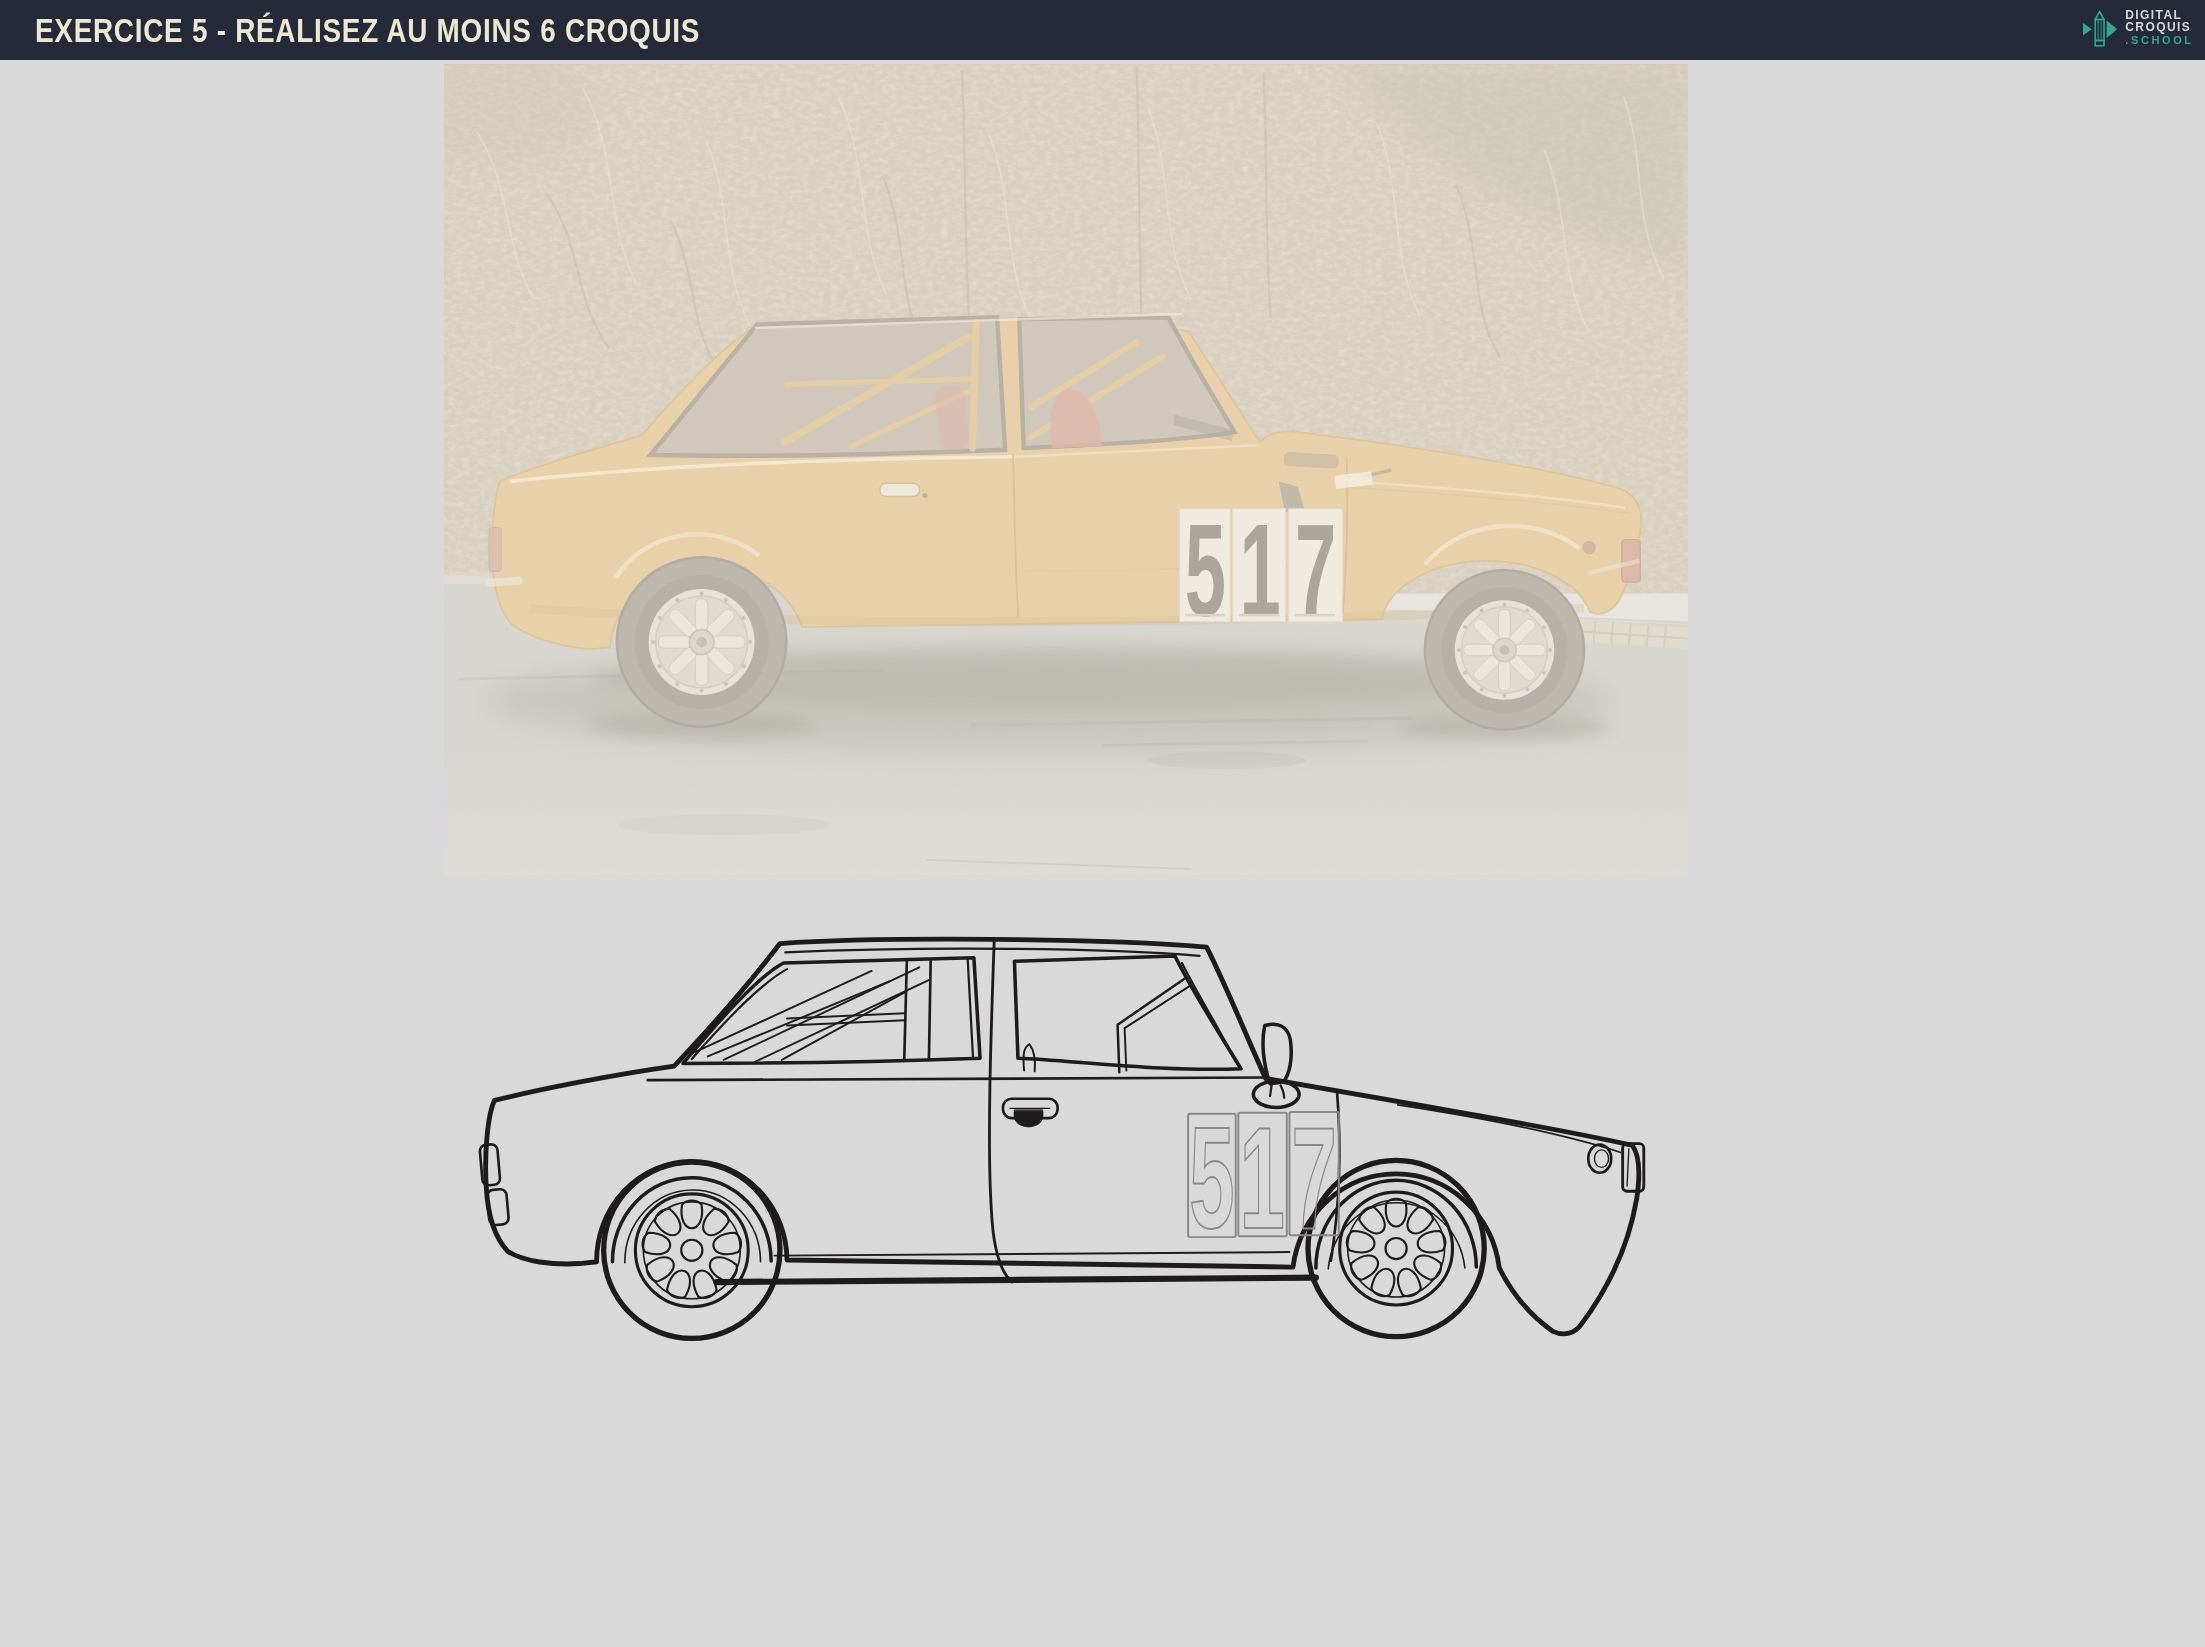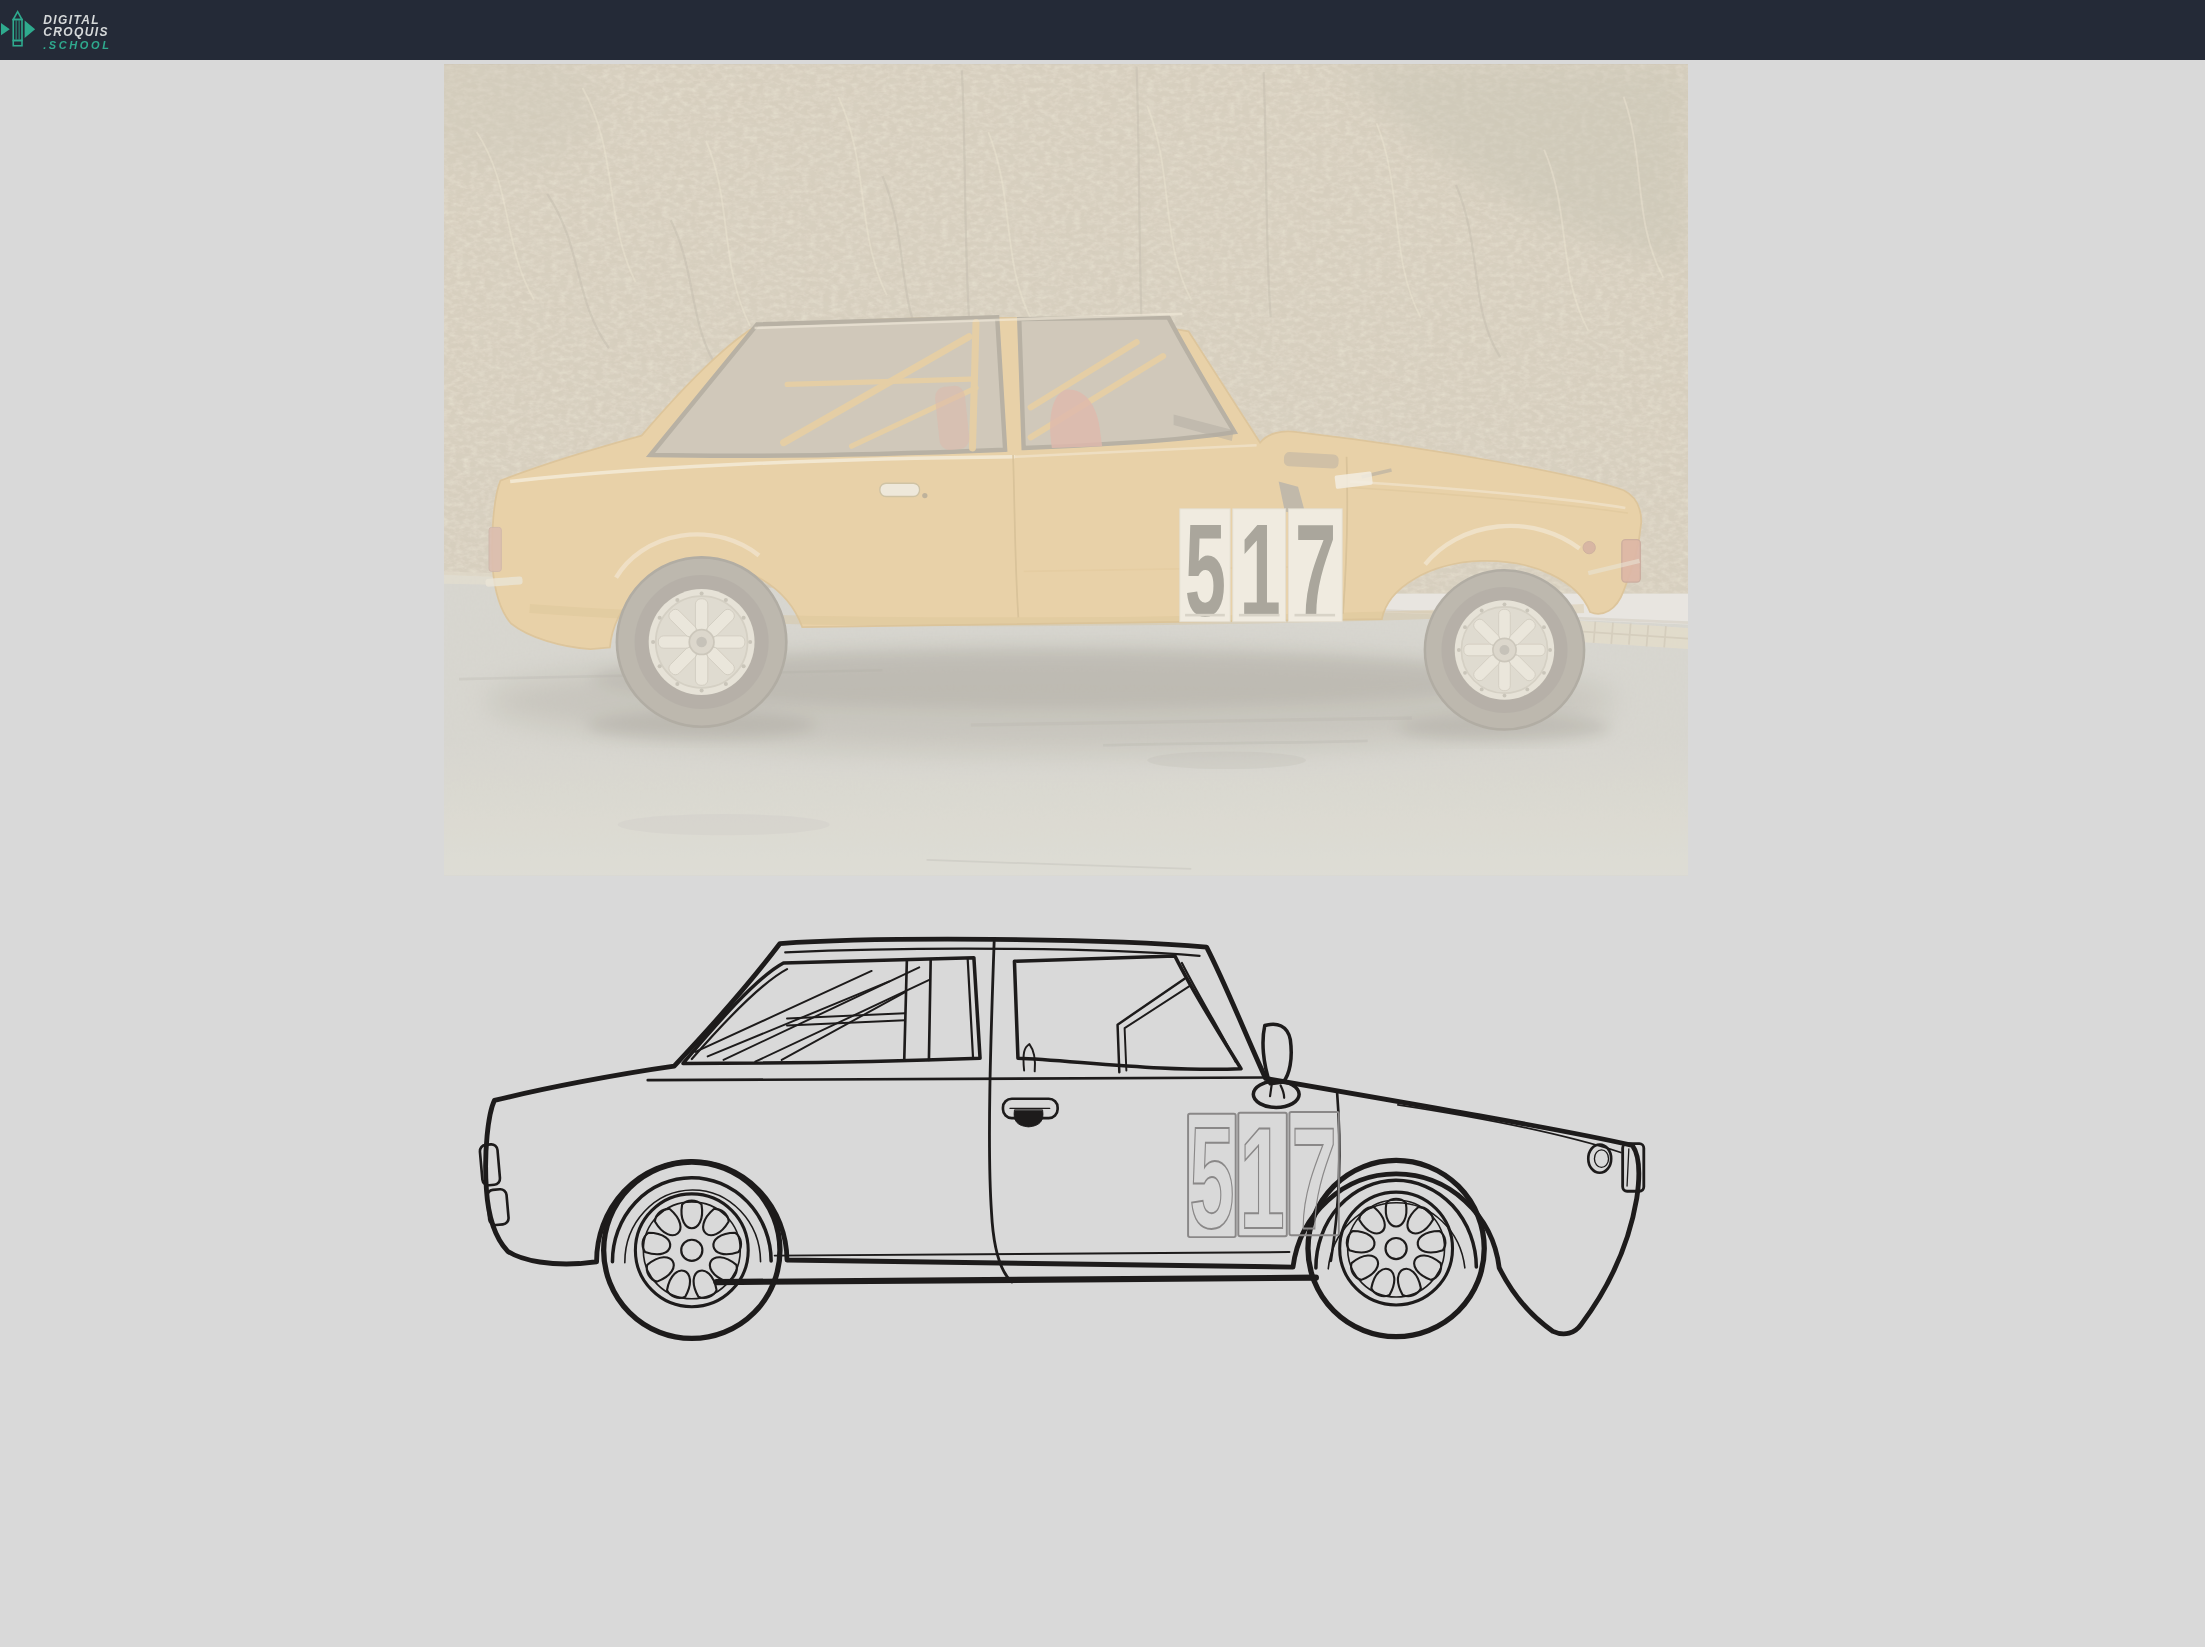--- a/index.html
+++ b/index.html
@@ -4,35 +4,38 @@
 <style>
   html,body{margin:0;padding:0;}
   body{font-family:"Liberation Sans",sans-serif;background:#d9d9d9;}
   .page{position:relative;width:2206px;height:1647px;background:#d9d9d9;overflow:hidden;}
 
   .topbar{position:absolute;left:0;top:0;width:2206px;height:60px;background:#242a37;
           display:flex;align-items:center;justify-content:space-between;}
   .title-wrap{margin-left:35px;}
   .title{display:inline-block;transform:scaleX(.82);transform-origin:left center;
          font-size:34px;font-weight:700;letter-spacing:0.9px;color:#ece8d1;white-space:nowrap;}
-  .logo{display:flex;align-items:flex-end;margin-right:12.4px;gap:6.2px;font-style:italic;}
+  .logo{display:flex;align-items:flex-start;margin-right:12.4px;gap:6.2px;}
   .logo-text{display:flex;flex-direction:column;line-height:1.02;}
   .logo-l1,.logo-l2{font-size:12px;font-weight:700;letter-spacing:1.4px;color:#d6d9da;}
   .logo-l3{font-size:11px;font-weight:700;letter-spacing:2.6px;color:#2faa8e;margin-top:1.8px;}
 
   .photo-fig{position:absolute;left:444px;top:64px;width:1244px;height:812px;}
   .sketch-fig{position:absolute;left:441px;top:918px;width:1235px;height:476px;}
   svg{display:block;}
 </style>
 </head>
 <body>
 
 <div class="page">
 
   <div class="topbar">
+    <div class="title-wrap">
+      <span class="title">EXERCICE 5 - RÉALISEZ AU MOINS 6 CROQUIS</span>
+    </div>
     <div class="logo">
       <svg width="37" height="42" viewBox="0 0 42 48">
         <polygon points="1,16 11,23 1,30" fill="#2faa8e"></polygon>
         <polygon points="15,12 20,3 25,12" fill="none" stroke="#2faa8e" stroke-width="1.8"></polygon>
         <rect x="15" y="12" width="10" height="24" fill="none" stroke="#2faa8e" stroke-width="1.8"></rect>
         <line x1="18.3" y1="13" x2="18.3" y2="35" stroke="#2faa8e" stroke-width="1"></line>
         <line x1="21.7" y1="13" x2="21.7" y2="35" stroke="#2faa8e" stroke-width="1"></line>
         <rect x="15" y="36" width="10" height="6" fill="none" stroke="#2faa8e" stroke-width="1.8"></rect>
         <polygon points="28,13 40,23 28,33" fill="#2faa8e"></polygon>
       </svg>

